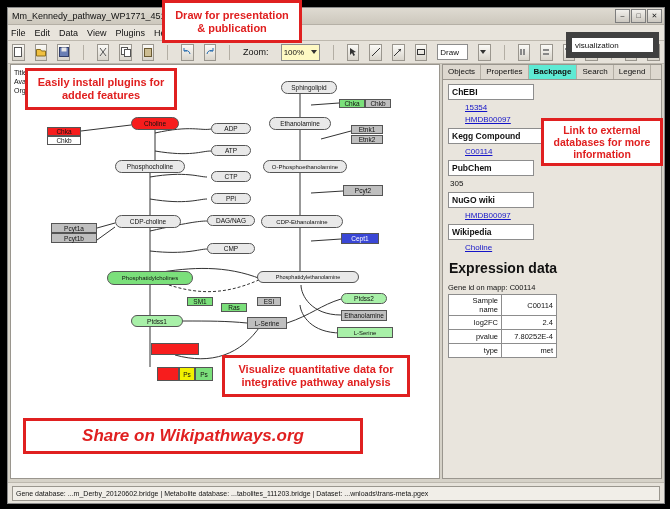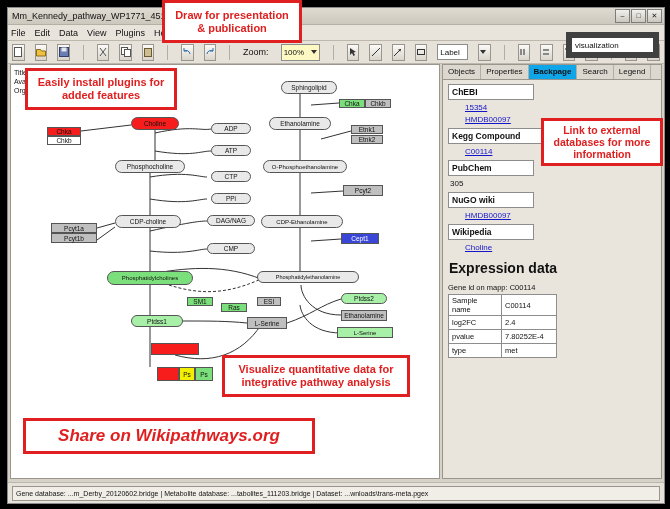--- a/index.html
+++ b/index.html
@@ -43,42 +43,42 @@
   .green{background:#7be07b;}
   .red{background:#f71d1d;}
   .blue{background:#3a47d6;}
   .lgreen{background:#a8f0a8;}
   .white{background:#fff;}
   .lines{position:absolute;left:0;top:0;width:428px;height:440px;}
 
   
   .tabs{display:flex;height:14px;border-bottom:1px solid #9a968e;background:#ddd8cf;}
   .tab{font-size:8px;color:#111;padding:2px 5px 0 5px;border-right:1px solid #b3aea4;}
-  .tab.active{background:#0ea5e9;font-weight:bold;}
+  .tab.active{background:#5eead4;font-weight:bold;}
   .secbox{margin:4px 0 0 5px;width:86px;border:1px solid #8d8d8d;background:#fff;font-size:8.5px;font-weight:bold;color:#111;padding:2px 3px;box-sizing:border-box;}
   .link{margin:3px 0 0 22px;font-size:8px;color:#1414c8;text-decoration:underline;}
   .plain{margin:3px 0 0 7px;font-size:8px;color:#111;}
   .exprhdr{margin:8px 0 0 6px;font-size:14px;font-weight:bold;color:#111;}
   .geneid{margin:7px 0 2px 5px;font-size:7.5px;color:#111;}
-  table.expr{margin-left:5px;border-collapse:collapse;}
+  table.expr{margin-left:5px;border-collapse:collapse;text-align:right;}
   table.expr td{border:1px solid #8d8d8d;background:#fff;font-size:7.5px;color:#111;padding:1px 3px;height:11px;}
   table.expr td.k{width:46px;}
   table.expr td.v{width:48px;}
 
   
   .status{position:absolute;left:0;right:0;bottom:0;height:20px;background:#e6e2da;border-top:1px solid #bdb8ae;display:flex;align-items:center;padding:0 4px;}
   .statusbox{flex:1;height:13px;border:1px solid #9a968e;background:#f1eee8;font-size:7px;color:#111;display:flex;align-items:center;padding-left:3px;}
 
   
   .callout{position:absolute;background:#fff;border:3px solid #e02020;color:#e02020;font-weight:bold;text-align:center;display:flex;align-items:center;justify-content:center;padding:4px 6px;box-sizing:border-box;line-height:1.15;}
   #c-draw{left:162px;top:0px;width:140px;height:43px;font-size:11px;}
   #c-plugins{left:25px;top:68px;width:152px;height:42px;font-size:11px;}
   #c-link{left:541px;top:118px;width:122px;height:48px;font-size:10.5px;}
   #c-visual{left:222px;top:355px;width:188px;height:42px;font-size:11px;}
-  #c-share{left:23px;top:418px;width:292px;height:36px;font-size:17px;font-style:italic;}
+  #c-share{left:23px;top:418px;width:340px;height:36px;font-size:17px;font-style:italic;}
 </style>
 </head>
 <body>
 
 <div class="app">
 
   <div class="titlebar">
     <div class="tbtext">Mm_Kennedy_pathway_WP1771_45176.gpml</div>
     <div class="winbtns">
       <div class="winbtn">–</div>
@@ -162,21 +162,21 @@
         <svg width="10" height="10">
           <line x1="1" y1="9" x2="8" y2="2" stroke="#333"></line>
           <path d="M8 2 l-3 0.5 l2.3 2.2z" fill="#333"></path>
         </svg>
       </div>
     <div class="tbtn">
         <svg width="10" height="10">
           <rect x="1.5" y="2.5" width="7" height="5" fill="none" stroke="#333"></rect>
         </svg>
       </div>
-    <div class="labelbox">Label</div>
+    <div class="labelbox">Draw</div>
     <div class="tbtn">
         <div class="arrow"></div>
       </div>
     <div class="sep"></div>
     <div class="tbtn">
         <svg width="10" height="10">
           <rect x="1" y="2" width="2" height="6" fill="#888"></rect>
           <rect x="4" y="2" width="2" height="6" fill="#888"></rect>
         </svg>
       </div>

